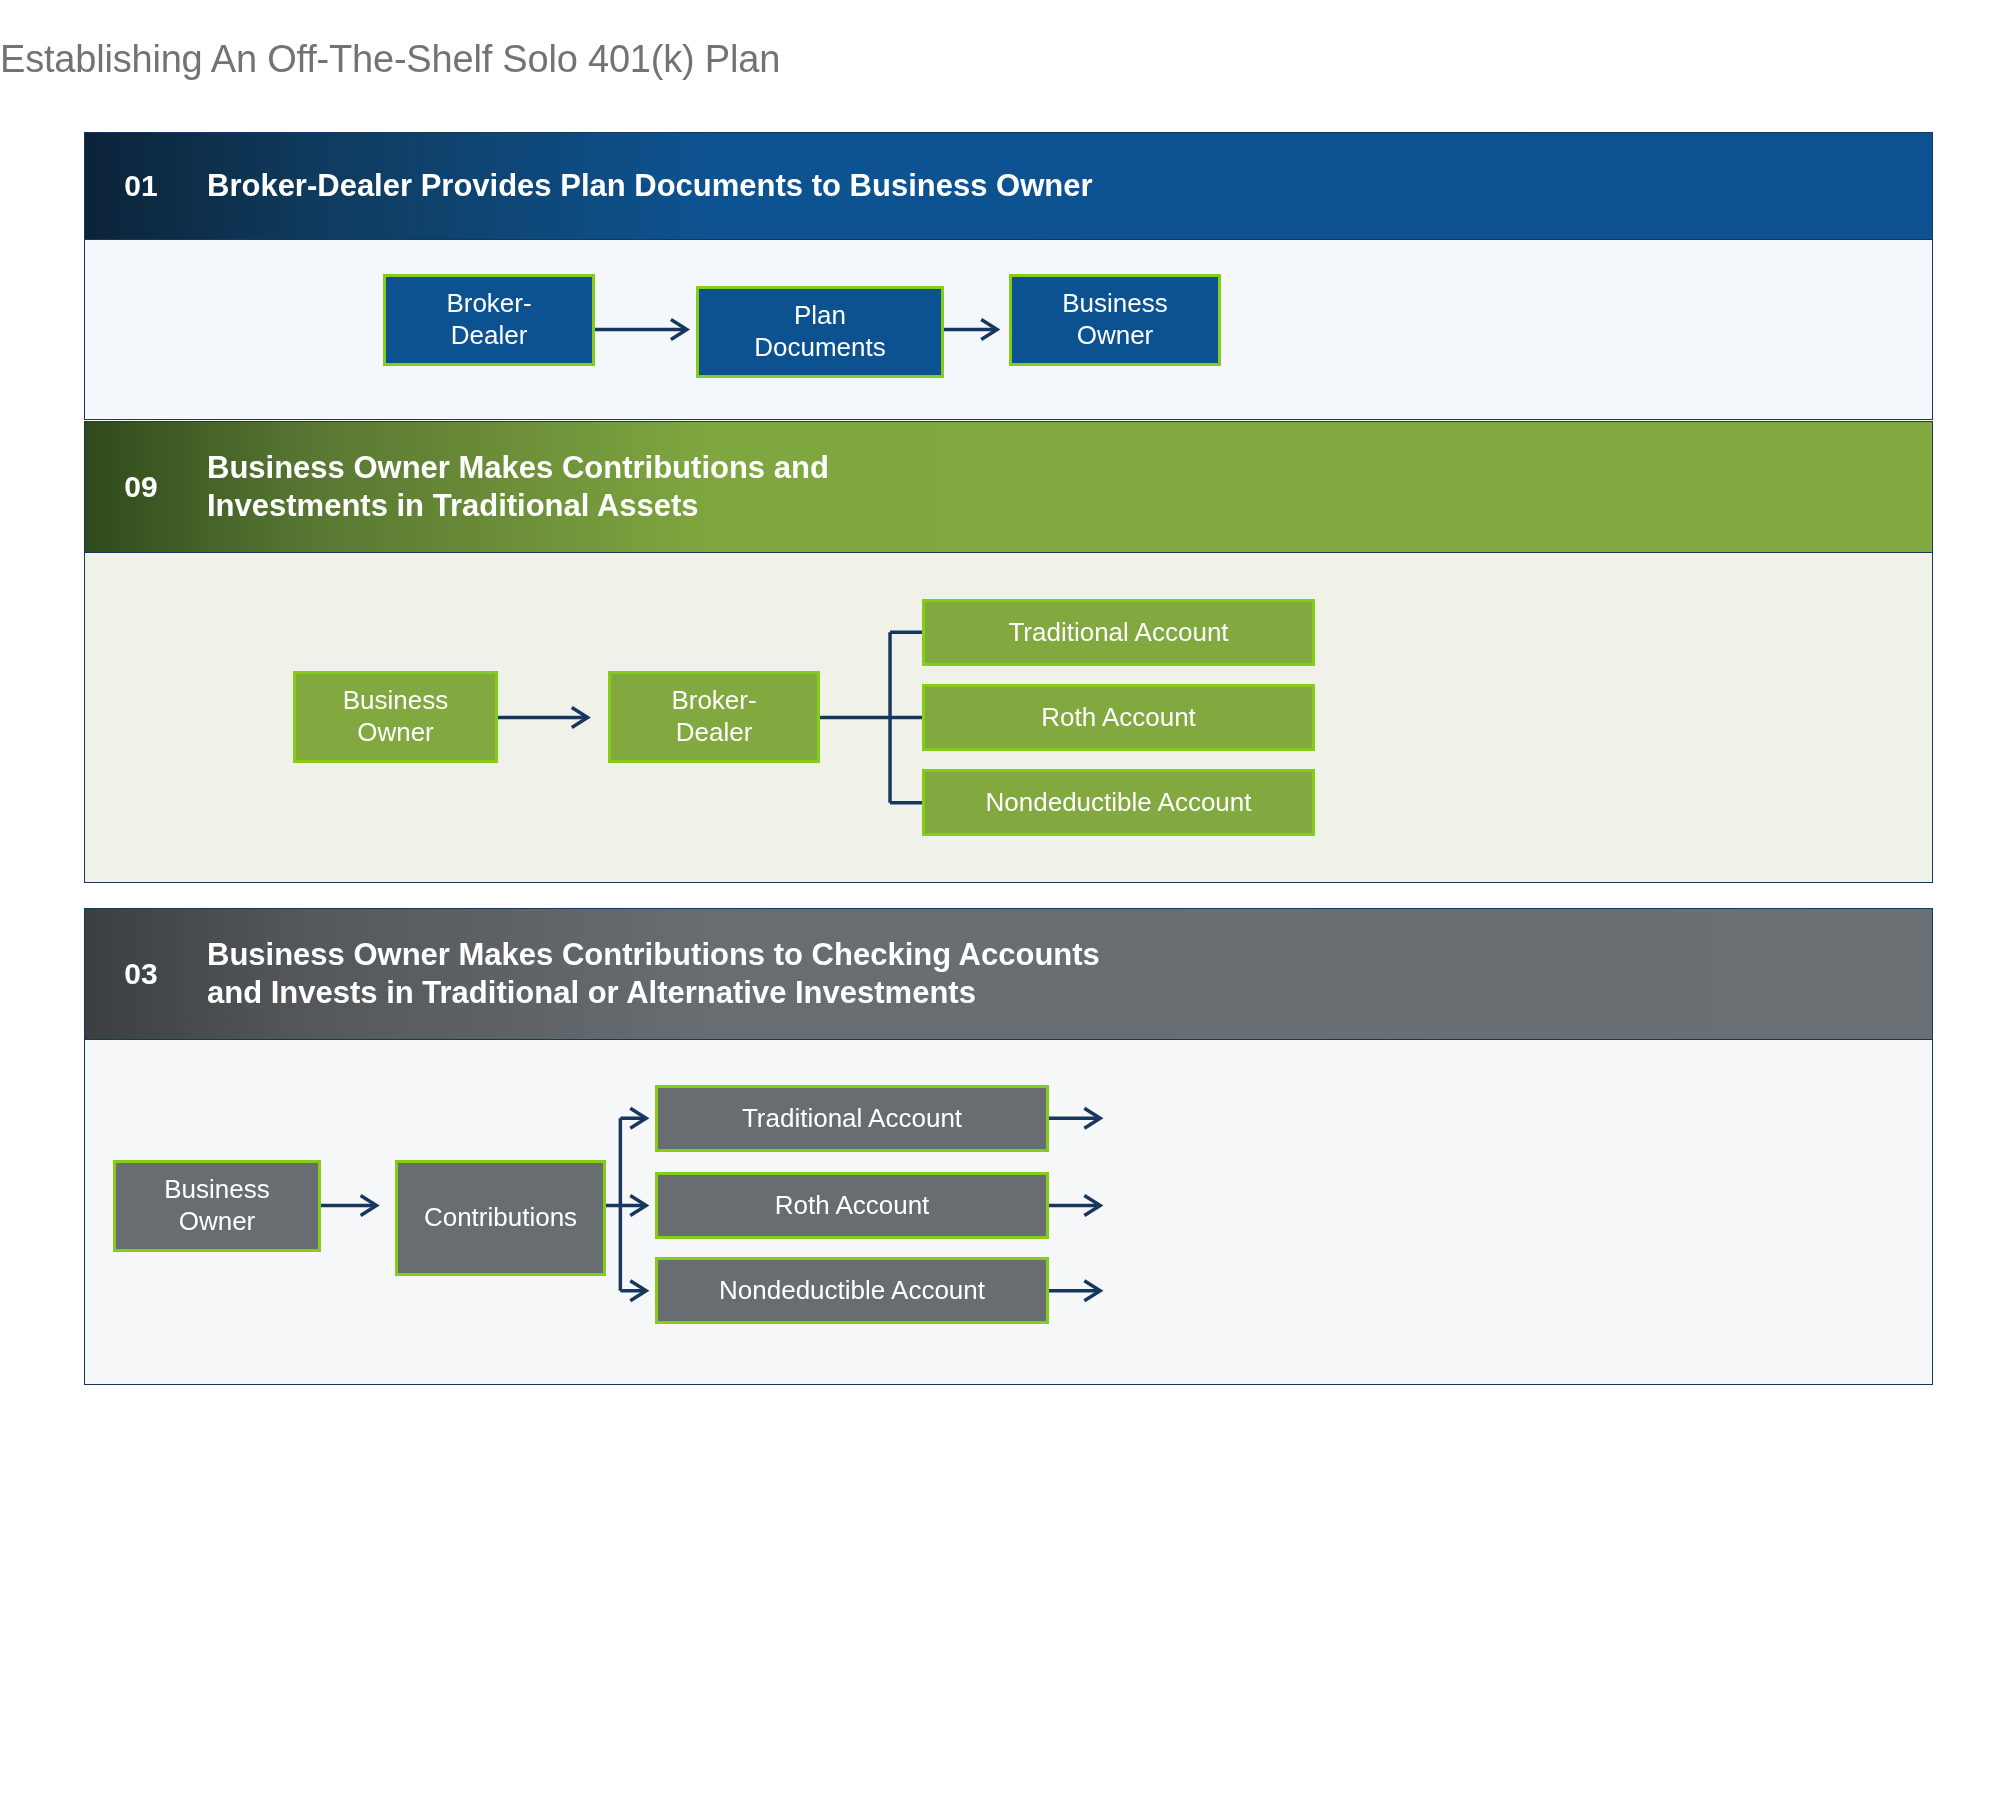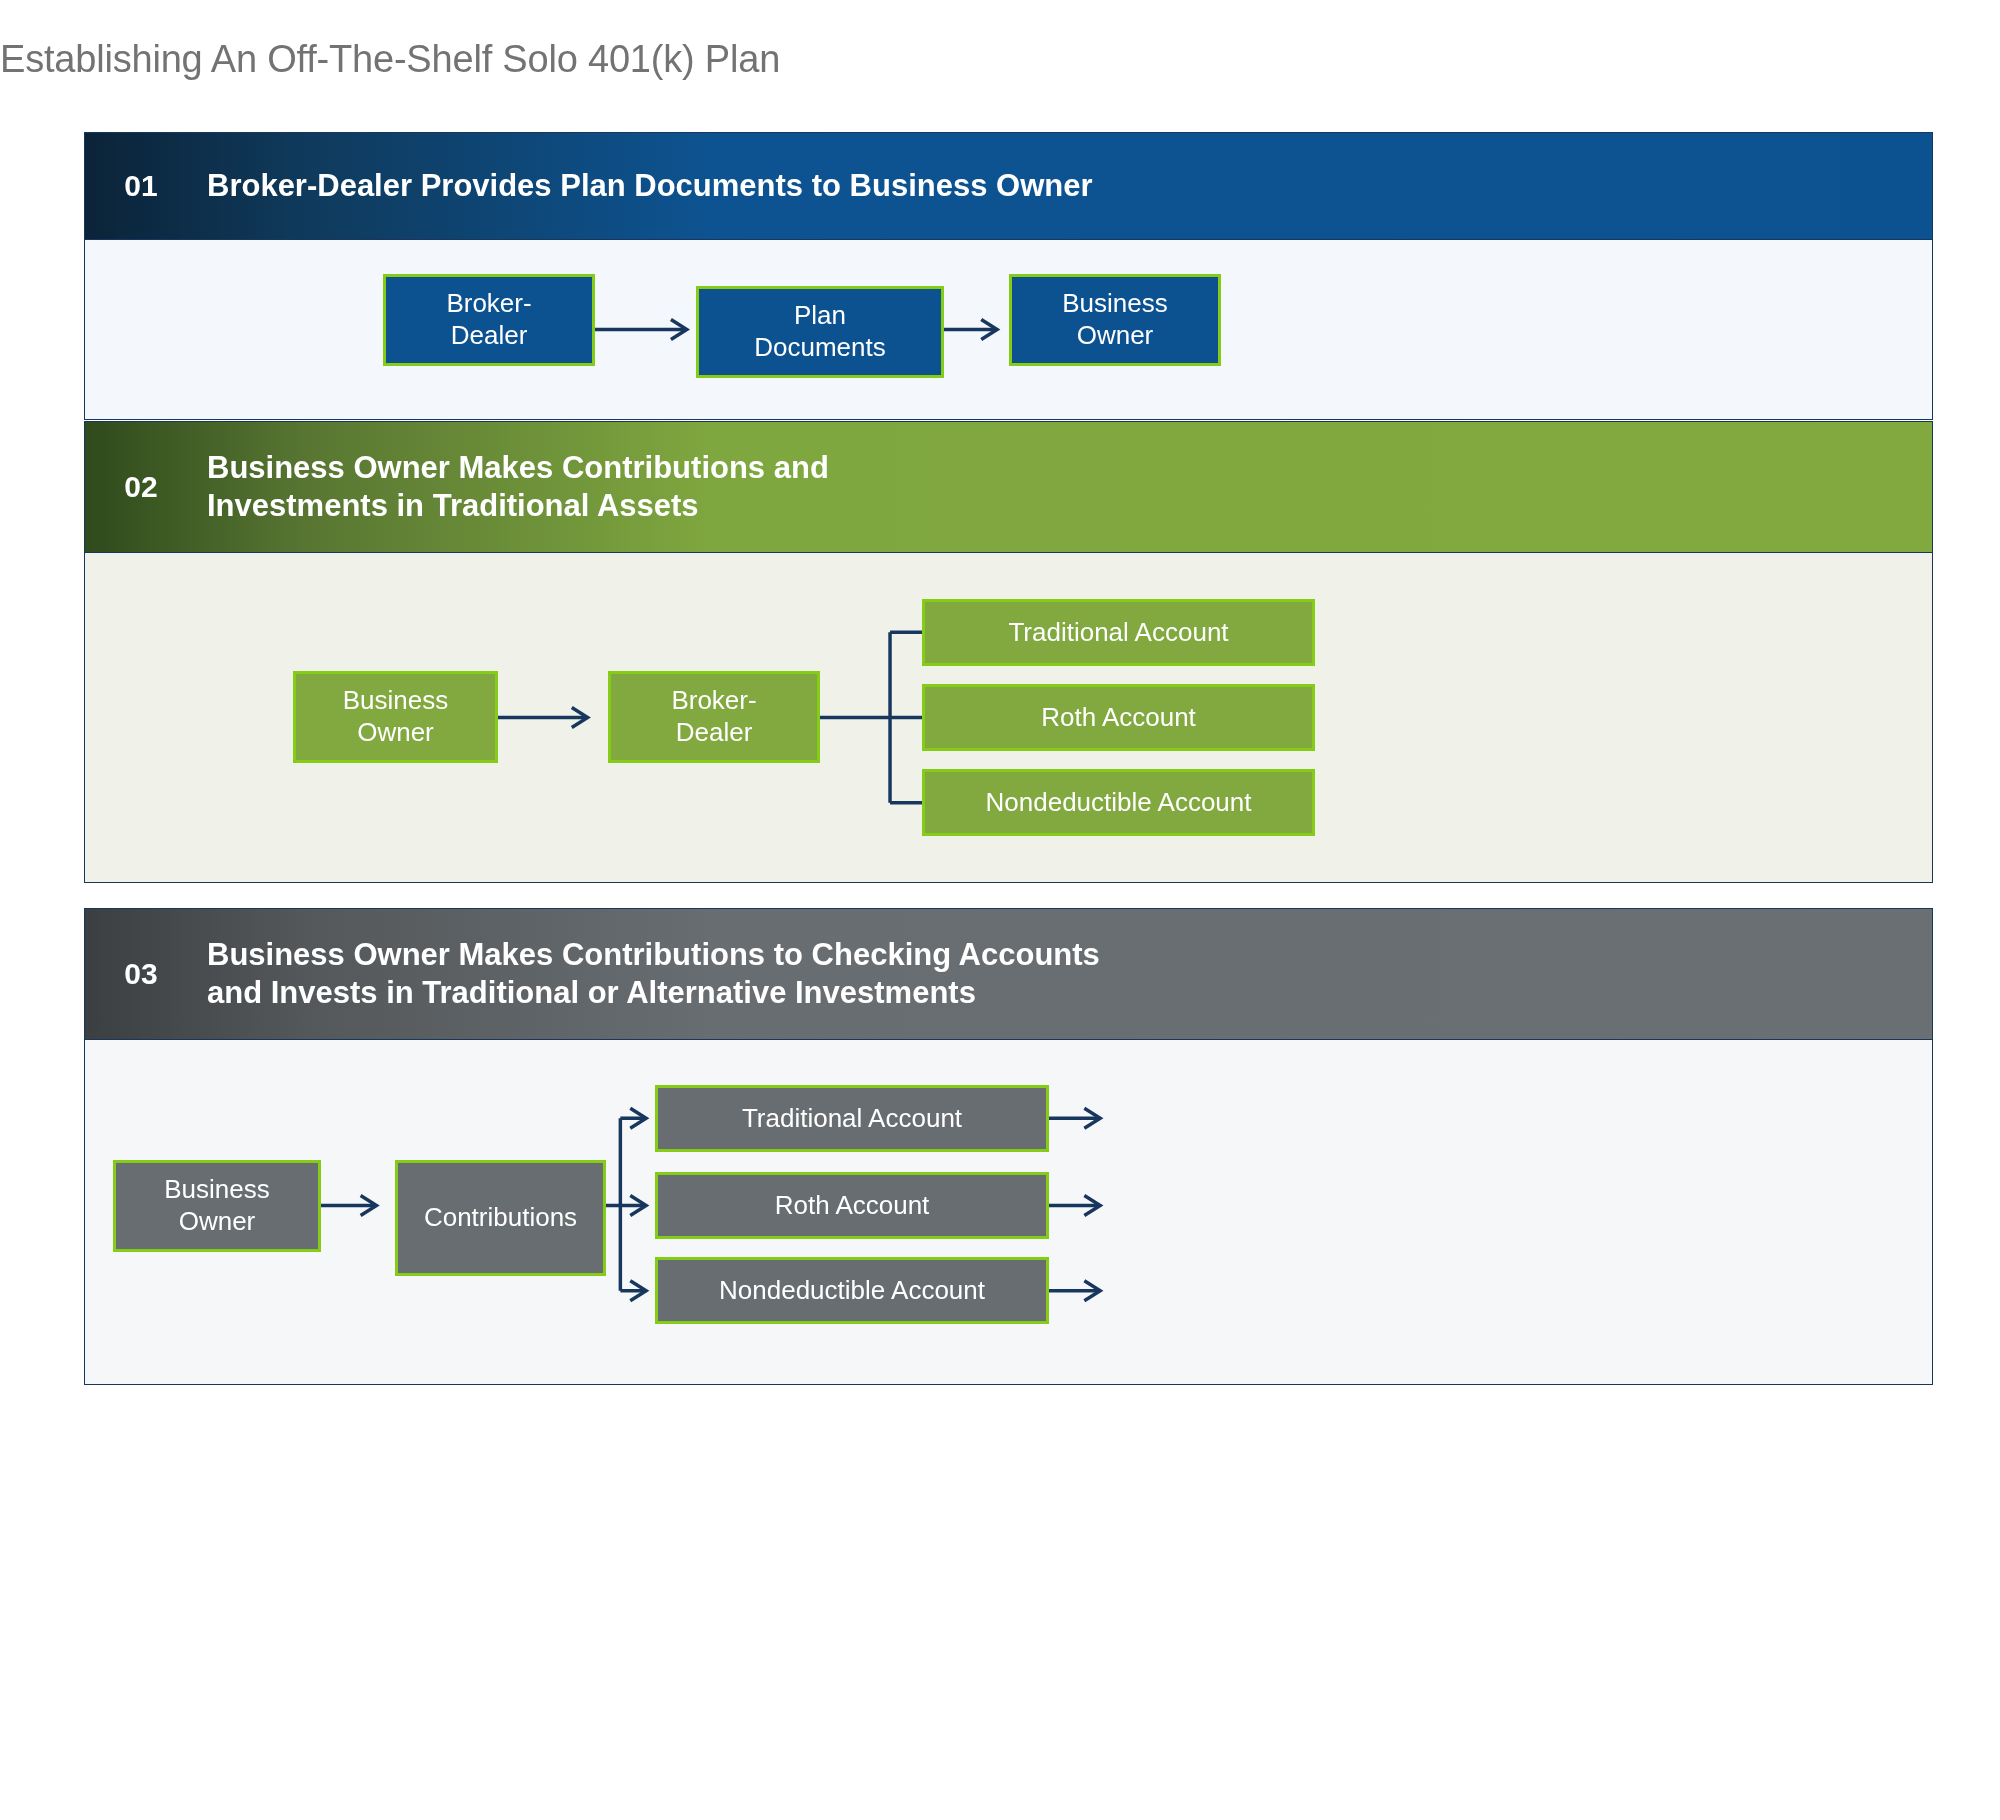--- a/index.html
+++ b/index.html
@@ -154,21 +154,21 @@
       <span style="white-space:pre-line">Business
 Owner</span>
     </div>
 
   </div>
 </div>
 
 <div class="section sec2">
 
   <div class="section-header tall">
-    <div class="sec-num">02</div>
+    <div class="sec-num">09</div>
     <div class="sec-title" style="white-space:pre-line">Business Owner Makes Contributions and
 Investments in Traditional Assets</div>
   </div>
 
   <div class="section-body">
 
     <svg class="arrows" viewBox="0 0 1863 328" preserveAspectRatio="none">
       <g stroke="#17375e" stroke-width="3.5" fill="none">
 
         <path d="M 414 164 L 505 164"></path>

